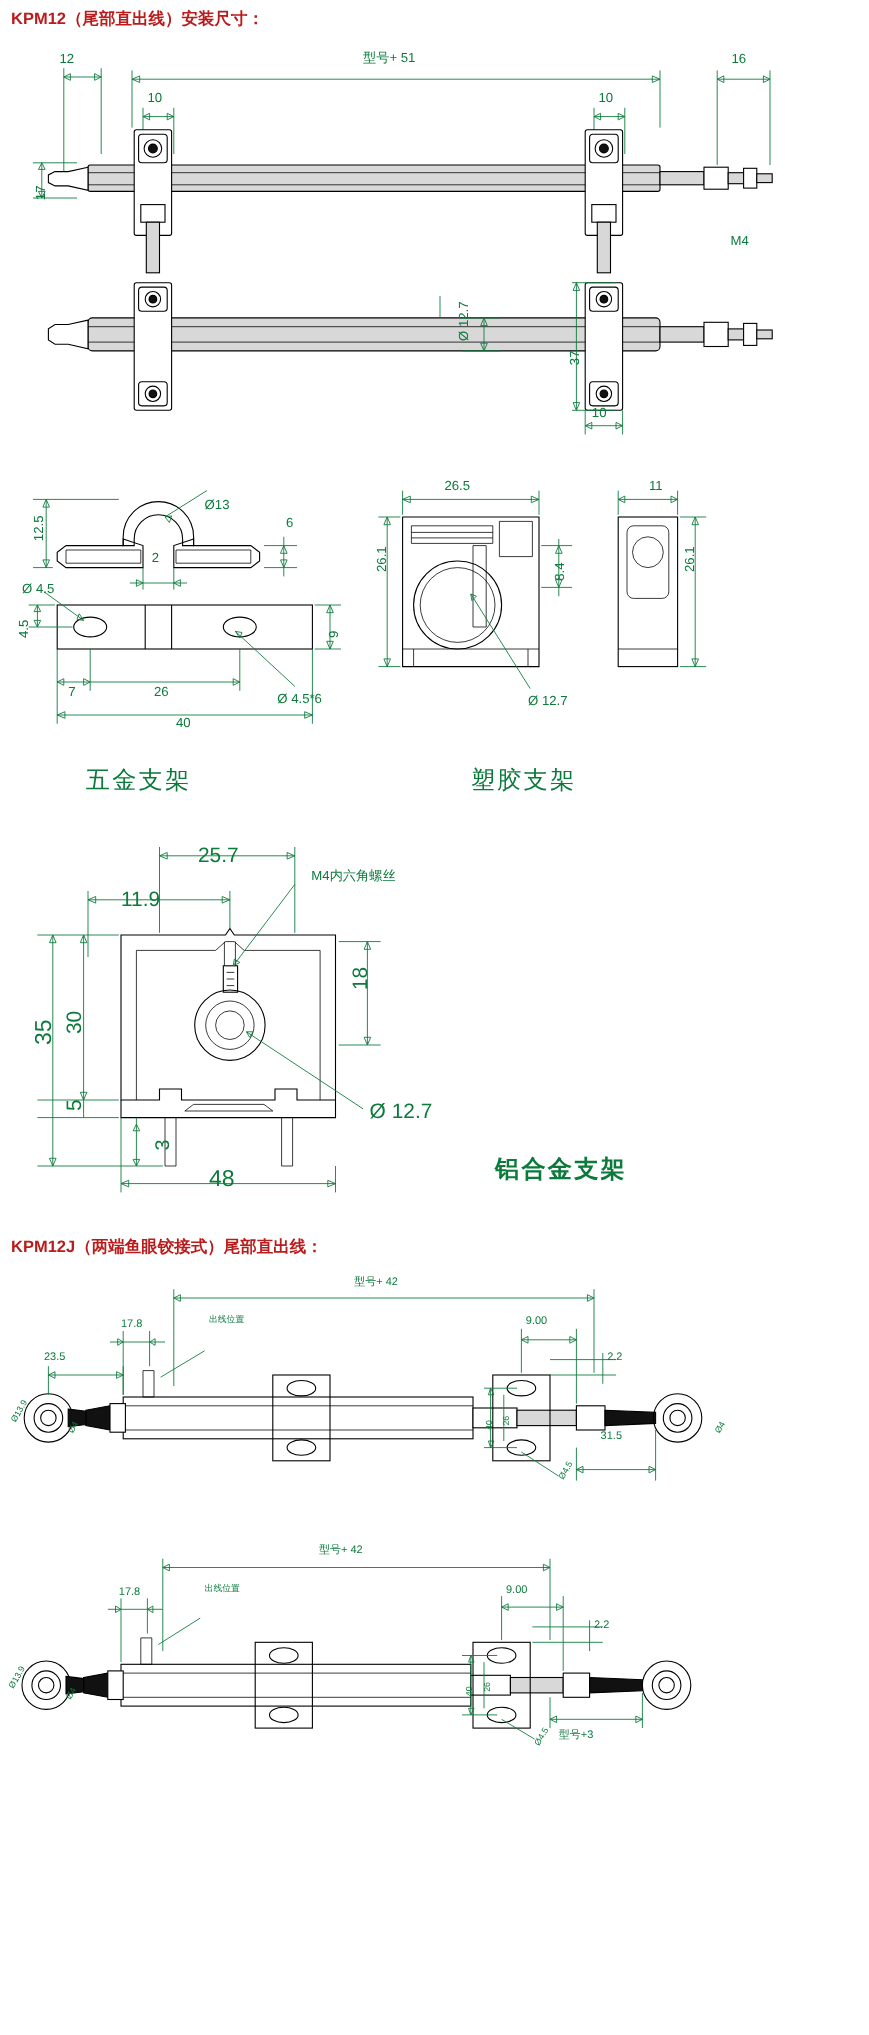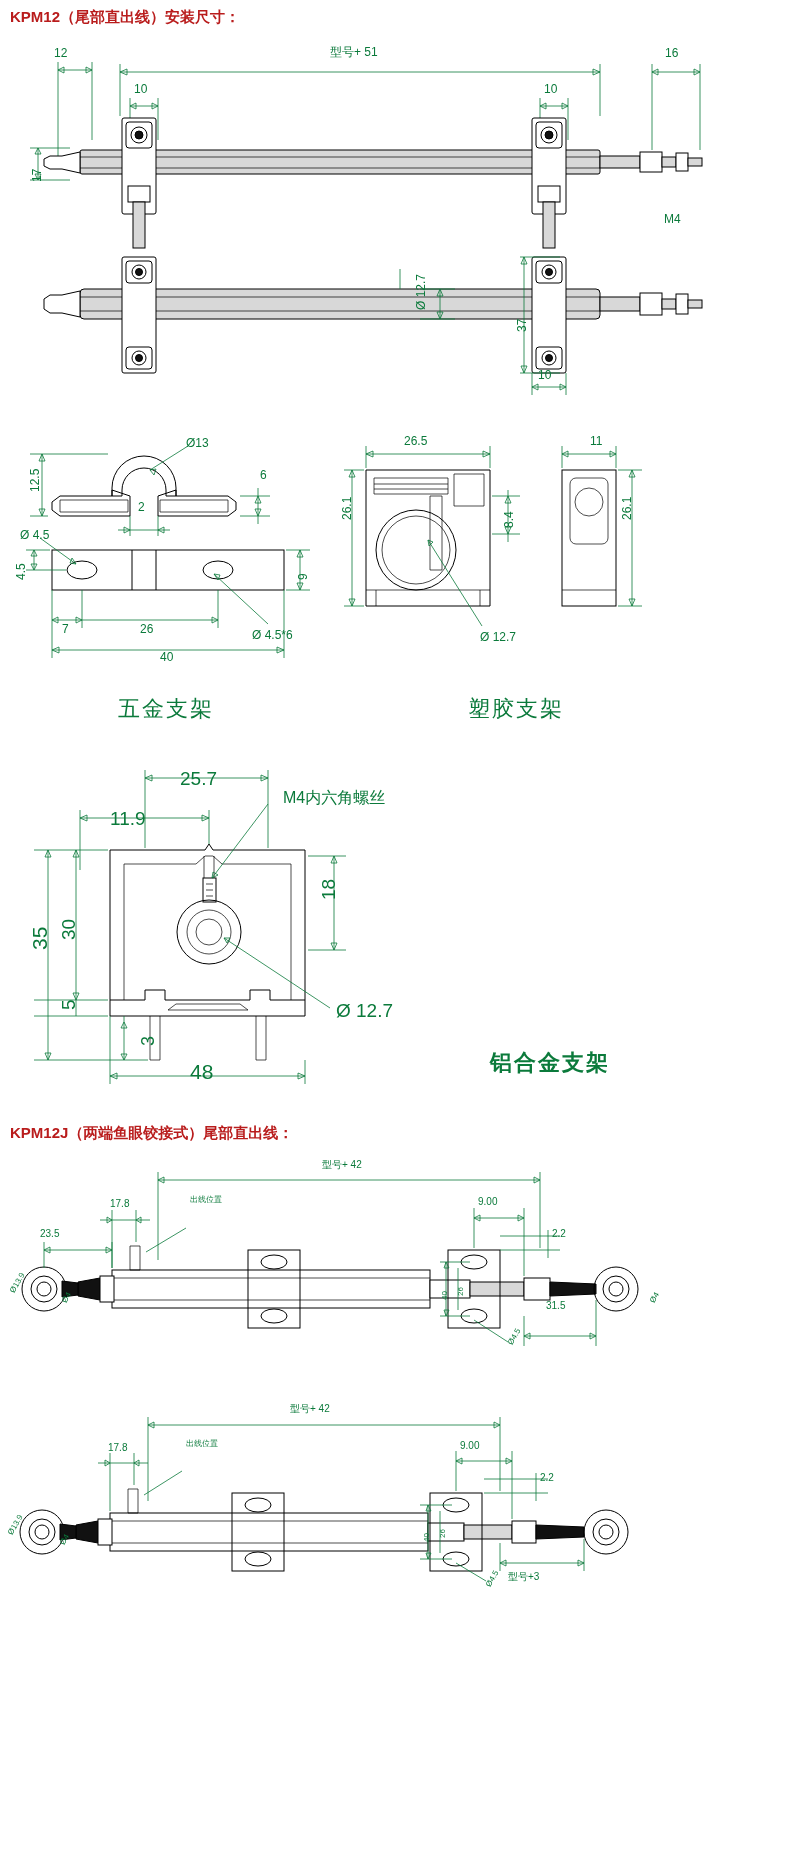--- a/index.html
+++ b/index.html
@@ -3,21 +3,21 @@
 <meta charset="utf-8">
 <style>
   html,body{margin:0;padding:0;background:#ffffff;}
   body{width:790px;height:1850px;position:relative;font-family:"Liberation Sans",sans-serif;color:#000;}
   .page{position:relative;width:790px;height:1850px;overflow:hidden;}
   .t{position:absolute;white-space:nowrap;}
   .title{font-weight:bold;font-size:15px;color:#b91c1c;}
   .dim{color:#0b7a3b;font-size:12px;}
   .dimS{color:#0b7a3b;font-size:10px;}
   .dimXS{color:#0b7a3b;font-size:8px;}
-  .cap{color:#0b7a3b;font-size:22px;letter-spacing:2px;margin-left:40px;}
+  .cap{color:#0b7a3b;font-size:22px;letter-spacing:2px;}
   .rot90{transform:rotate(-90deg);transform-origin:left top;}
   svg{position:absolute;left:0;top:0;overflow:visible;}
   .ln{stroke:#0b7a3b;stroke-width:0.8;fill:none;}
   .lnb{stroke:#000;stroke-width:1;fill:none;}
   .lnbt{stroke:#000;stroke-width:0.7;fill:none;}
   .fillw{fill:#ffffff;stroke:#000;stroke-width:1;}
   .fillg{fill:#d8d8d8;stroke:#000;stroke-width:1;}
   .fillk{fill:#111;stroke:#000;stroke-width:1;}
 </style>
 </head>
@@ -218,21 +218,21 @@
     <line class="ln" x1="52" y1="222" x2="82" y2="222"></line>
     <path class="ln" d="M52 222 l6 -3 v6 z" fill="#0b7a3b"></path>
     <path class="ln" d="M82 222 l-6 -3 v6 z" fill="#0b7a3b"></path>
     <line class="ln" x1="82" y1="222" x2="218" y2="222"></line>
     <path class="ln" d="M218 222 l-6 -3 v6 z" fill="#0b7a3b"></path>
     <line class="ln" x1="52" y1="252" x2="284" y2="252"></line>
     <path class="ln" d="M52 252 l7 -3 v6 z" fill="#0b7a3b"></path>
     <path class="ln" d="M284 252 l-7 -3 v6 z" fill="#0b7a3b"></path>
   </svg>
 
-  <div class="t dim" style="left:186px;top:436px;">Ø13</div>
+  <div class="t dim" style="left:186px;top:452px;">Ø13</div>
   <div class="t dim rot90" style="left:28px;top:492px;">12.5</div>
   <div class="t dim" style="left:260px;top:468px;">6</div>
   <div class="t dim" style="left:138px;top:500px;">2</div>
   <div class="t dim" style="left:20px;top:528px;">Ø 4.5</div>
   <div class="t dim rot90" style="left:14px;top:580px;">4.5</div>
   <div class="t dim rot90" style="left:296px;top:580px;">9</div>
   <div class="t dim" style="left:62px;top:622px;">7</div>
   <div class="t dim" style="left:140px;top:622px;">26</div>
   <div class="t dim" style="left:160px;top:650px;">40</div>
   <div class="t dim" style="left:252px;top:628px;">Ø 4.5*6</div>
@@ -364,21 +364,21 @@
 
     <line class="ln" x1="110" y1="300" x2="110" y2="324"></line>
     <line class="ln" x1="305" y1="300" x2="305" y2="324"></line>
     <line class="ln" x1="110" y1="316" x2="305" y2="316"></line>
     <path class="ln" d="M110 316 l7 -3 v6 z" fill="#0b7a3b"></path>
     <path class="ln" d="M305 316 l-7 -3 v6 z" fill="#0b7a3b"></path>
   </svg>
 
   <div class="t" style="left:180px;top:768px;font-size:19px;color:#0b7a3b;">25.7</div>
   <div class="t" style="left:110px;top:808px;font-size:19px;color:#0b7a3b;">11.9</div>
-  <div class="t" style="left:283px;top:788px;font-size:16px;color:#0b7a3b;">M4内六角螺丝</div>
+  <div class="t" style="left:283px;top:788px;font-size:12px;color:#0b7a3b;">M4内六角螺丝</div>
   <div class="t rot90" style="left:318px;top:900px;font-size:19px;color:#0b7a3b;">18</div>
   <div class="t rot90" style="left:28px;top:950px;font-size:21px;color:#0b7a3b;">35</div>
   <div class="t rot90" style="left:58px;top:940px;font-size:19px;color:#0b7a3b;">30</div>
   <div class="t rot90" style="left:58px;top:1010px;font-size:19px;color:#0b7a3b;">5</div>
   <div class="t rot90" style="left:138px;top:1046px;font-size:18px;color:#0b7a3b;">3</div>
   <div class="t" style="left:190px;top:1060px;font-size:21px;color:#0b7a3b;">48</div>
   <div class="t" style="left:336px;top:1000px;font-size:19px;color:#0b7a3b;">Ø 12.7</div>
   <div class="t cap" style="left:450px;top:1048px;font-weight:bold;">铝合金支架</div>
 
   <div class="t title" style="left:10px;top:1124px;">KPM12J（两端鱼眼铰接式）尾部直出线：</div>

